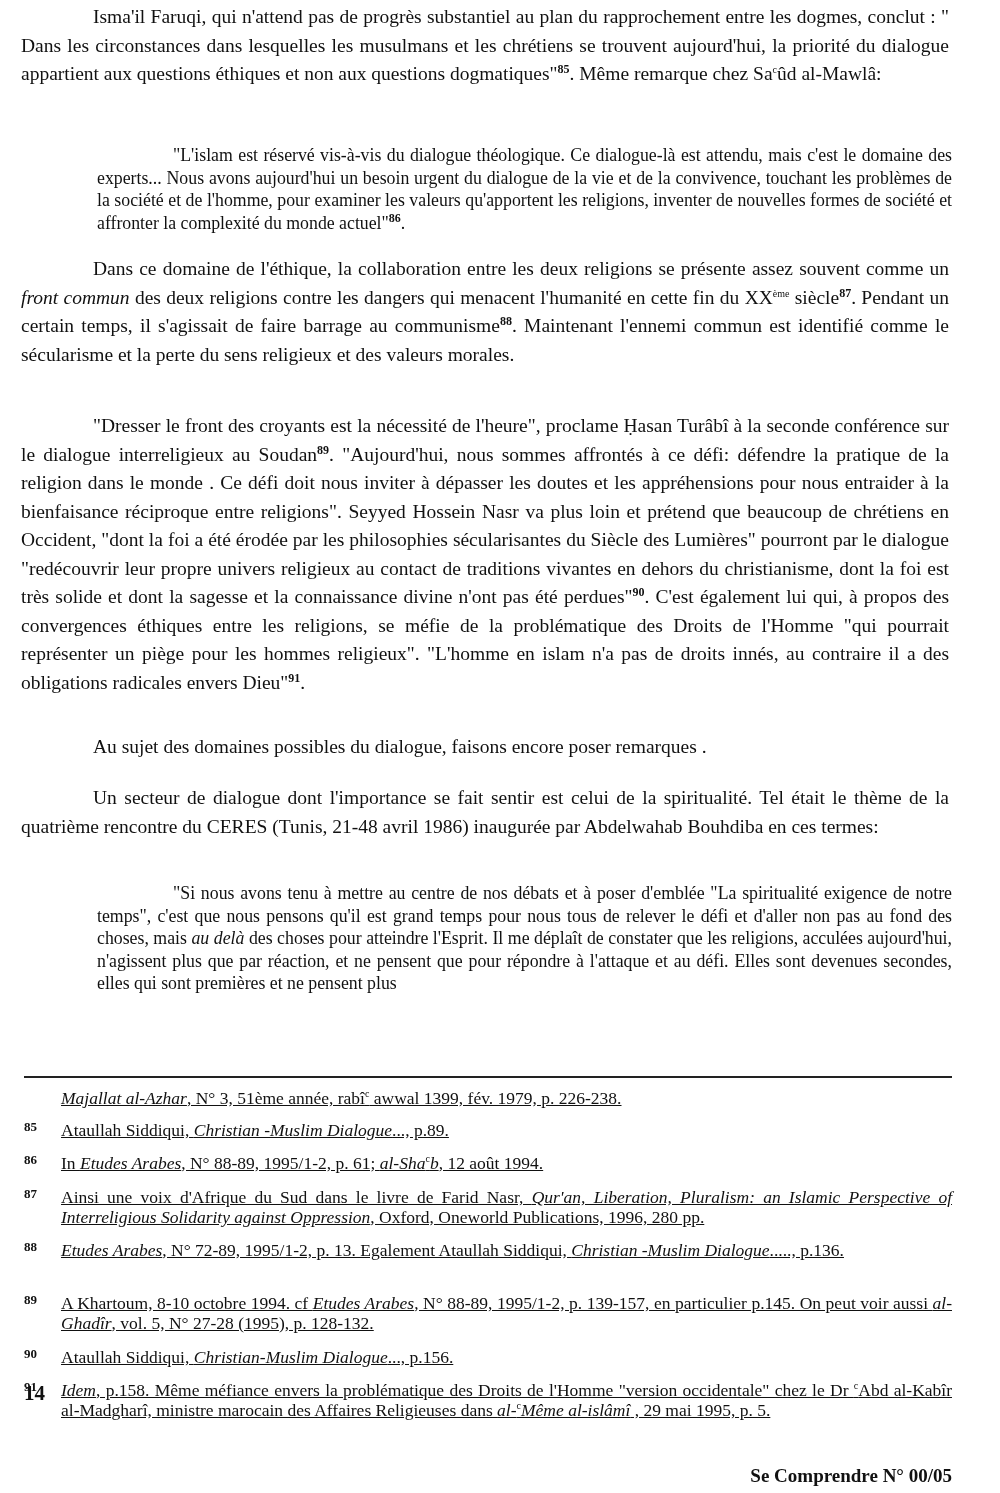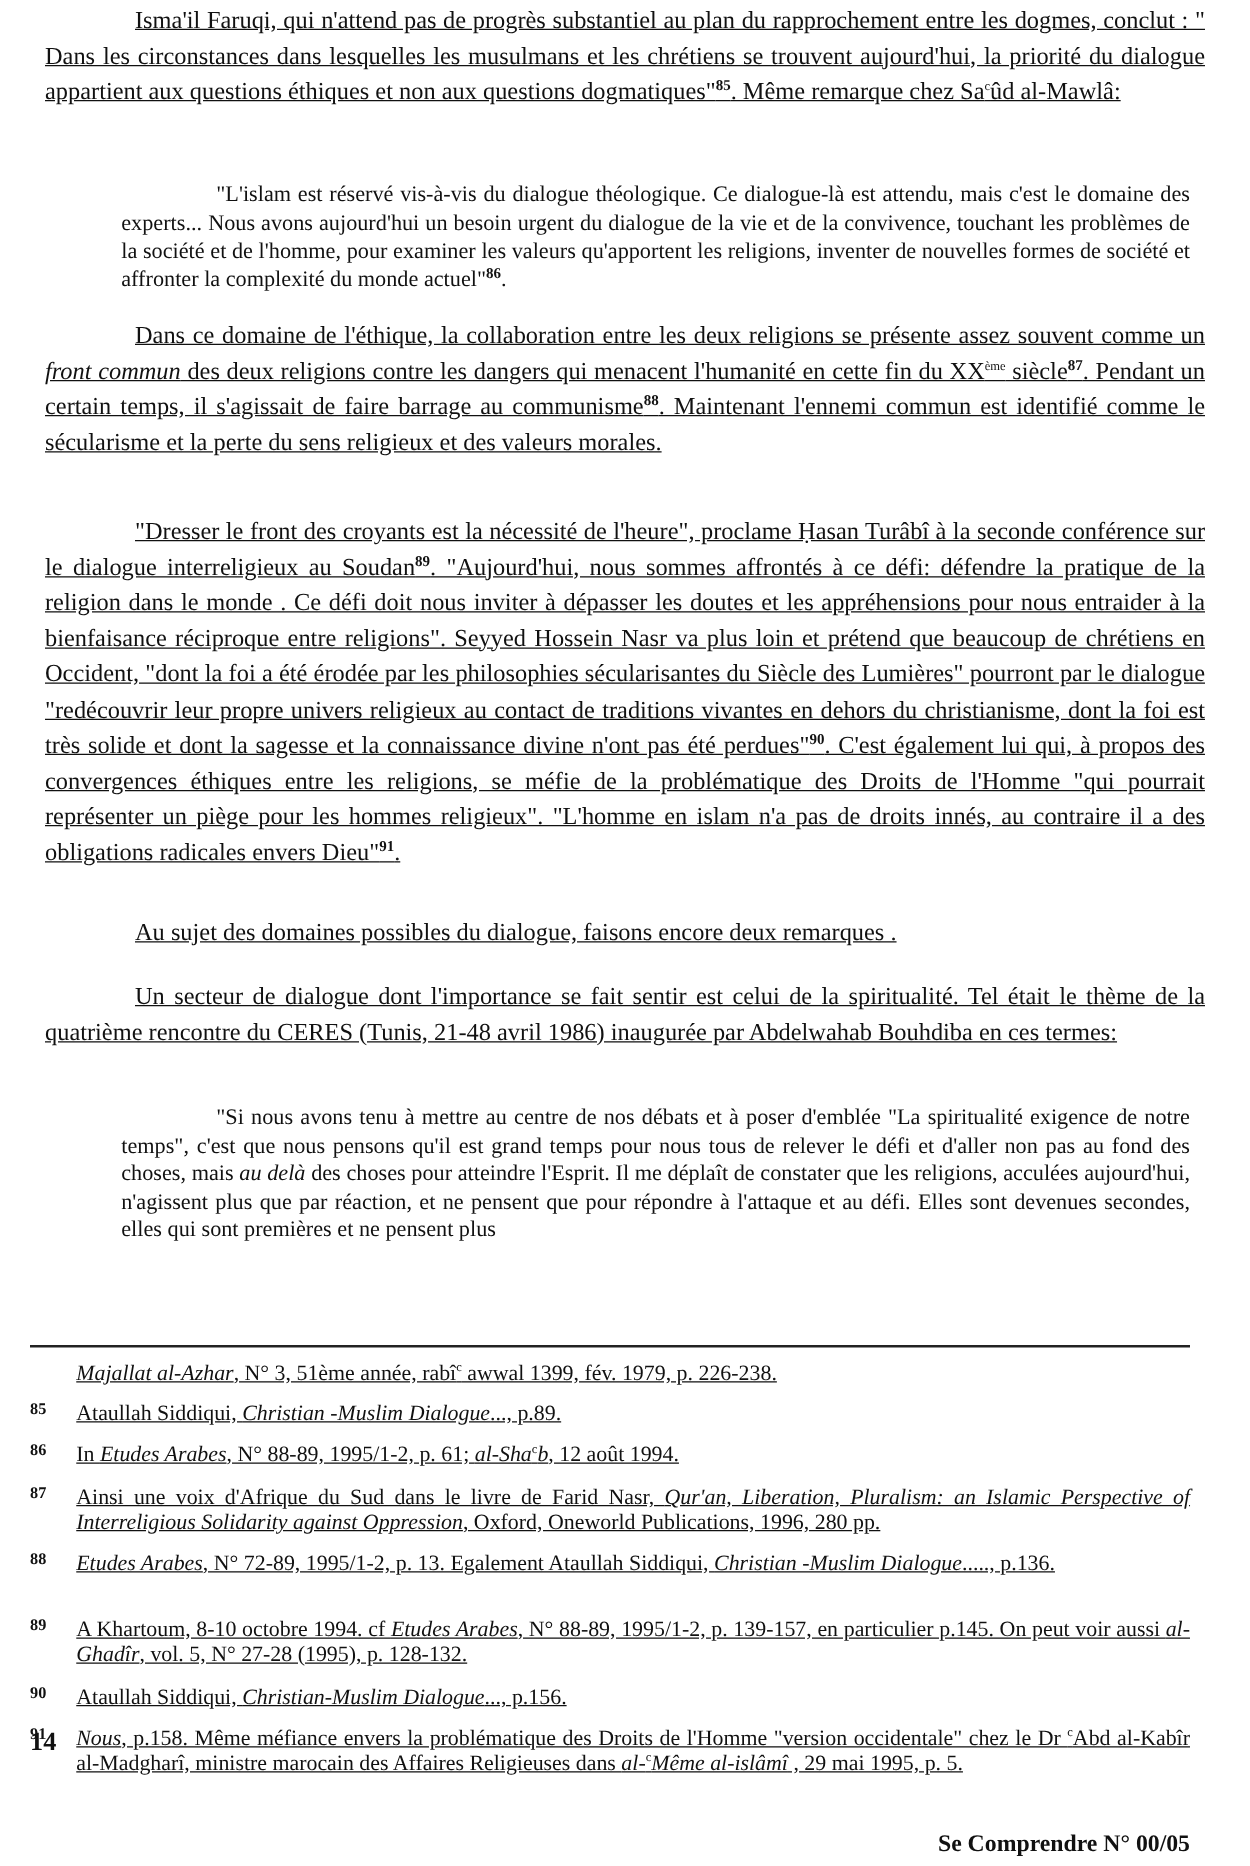--- a/index.html
+++ b/index.html
@@ -1,19 +1,19 @@
 <!DOCTYPE html>
 <html><head>
 <meta charset="utf-8">
 <style>
   html, body { margin: 0; padding: 0; background: #ffffff; }
   body { width: 1000px; height: 1493px; position: relative; overflow: hidden;
          font-family: "Liberation Serif", "DejaVu Serif", serif; color: #111; }
-  .para { position: absolute; left: 36px; width: 928px; font-size: 19.5px; line-height: 28.5px;
-          text-align: justify; text-indent: 72px; margin: 0; text-decoration: underline; }
+  .para { position: absolute; left: 21px; width: 928px; font-size: 19.5px; line-height: 28.5px;
+          text-align: justify; text-indent: 72px; margin: 0; }
   .quote { position: absolute; left: 97px; width: 855px; font-size: 17.8px; line-height: 22.5px;
            text-align: justify; text-indent: 76px; margin: 0; }
   sup.fn { font-weight: bold; font-size: 12px; vertical-align: 7px; line-height: 0; }
   sup.sm { font-size: 10px; vertical-align: 7px; line-height: 0; }
   .rule { position: absolute; left: 24px; top: 1076px; width: 928px; height: 2px; background: #222; }
   .note { position: absolute; left: 24px; width: 928px; font-size: 17.5px; line-height: 20px; margin: 0; }
   .note .num { position: absolute; left: 0; top: -3px; font-weight: bold; font-size: 13px; }
   .note .txt { display: block; margin-left: 37px; text-align: justify; text-decoration: underline; }
   .footer-left { position: absolute; left: 24px; top: 1381px; font-weight: bold; font-size: 21px; }
   .footer-right { position: absolute; right: 48px; top: 1465px; font-weight: bold; font-size: 19px; }
@@ -23,21 +23,21 @@
 <body>
 
 <p class="para" style="top:3px;"><span>Isma'il Faruqi, qui n'attend pas de progrès substantiel au plan du rapprochement entre les dogmes, conclut : " Dans les circonstances dans lesquelles les musulmans et les chrétiens se trouvent aujourd'hui, la priorité du dialogue appartient aux questions éthiques et non aux questions dogmatiques"</span><sup class="fn">85</sup><span>. Même remarque chez Sa</span><sup class="sm">c</sup><span>ûd al-Mawlâ:</span></p>
 
 <p class="quote" style="top:144px;"><span>"L'islam est réservé vis-à-vis du dialogue théologique. Ce dialogue-là est attendu, mais c'est le domaine des experts... Nous avons aujourd'hui un besoin urgent du dialogue de la vie et de la convivence, touchant les problèmes de la société et de l'homme, pour examiner les valeurs qu'apportent les religions, inventer de nouvelles formes de société et affronter la complexité du monde actuel"</span><sup class="fn">86</sup><span>.</span></p>
 
 <p class="para" style="top:255px;"><span>Dans ce domaine de l'éthique, la collaboration entre les deux religions se présente assez souvent comme un </span><i>front commun</i><span> des deux religions contre les dangers qui menacent l'humanité en cette fin du XX</span><sup class="sm">ème</sup><span> siècle</span><sup class="fn">87</sup><span>. Pendant un certain temps, il s'agissait de faire barrage au communisme</span><sup class="fn">88</sup><span>. Maintenant l'ennemi commun est identifié comme le sécularisme et la perte du sens religieux et des valeurs morales.</span></p>
 
 <p class="para" style="top:412px;"><span>"Dresser le front des croyants est la nécessité de l'heure", proclame Ḥasan Turâbî à la seconde conférence sur le dialogue interreligieux au Soudan</span><sup class="fn">89</sup><span>. "Aujourd'hui, nous sommes affrontés à ce défi: défendre la pratique de la religion dans le monde . Ce défi doit nous inviter à dépasser les doutes et les appréhensions pour nous entraider à la bienfaisance réciproque entre religions". Seyyed Hossein Nasr va plus loin et prétend que beaucoup de chrétiens en Occident, "dont la foi a été érodée par les philosophies sécularisantes du Siècle des Lumières" pourront par le dialogue "redécouvrir leur propre univers religieux au contact de traditions vivantes en dehors du christianisme, dont la foi est très solide et dont la sagesse et la connaissance divine n'ont pas été perdues"</span><sup class="fn">90</sup><span>. C'est également lui qui, à propos des convergences éthiques entre les religions, se méfie de la problématique des Droits de l'Homme "qui pourrait représenter un piège pour les hommes religieux". "L'homme en islam n'a pas de droits innés, au contraire il a des obligations radicales envers Dieu"</span><sup class="fn">91</sup><span>.</span></p>
 
-<p class="para" style="top:733px;">Au sujet des domaines possibles du dialogue, faisons encore deux remarques .</p>
+<p class="para" style="top:733px;">Au sujet des domaines possibles du dialogue, faisons encore poser remarques .</p>
 
 <p class="para" style="top:784px;">Un secteur de dialogue dont l'importance se fait sentir est celui de la spiritualité. Tel était le thème de la quatrième rencontre du CERES (Tunis, 21-48 avril 1986) inaugurée par Abdelwahab Bouhdiba en ces termes:</p>
 
 <p class="quote" style="top:882px;"><span>"Si nous avons tenu à mettre au centre de nos débats et à poser d'emblée "La spiritualité exigence de notre temps", c'est que nous pensons qu'il est grand temps pour nous tous de relever le défi et d'aller non pas au fond des choses, mais </span><i>au delà</i><span> des choses pour atteindre l'Esprit. Il me déplaît de constater que les religions, acculées aujourd'hui, n'agissent plus que par réaction, et ne pensent que pour répondre à l'attaque et au défi. Elles sont devenues secondes, elles qui sont premières et ne pensent plus</span></p>
 
 <div class="rule"></div>
 
 <p class="note" style="top:1088px;">
     <span class="txt"><i>Majallat al-Azhar</i><span>, N° 3, 51ème année, rabî</span><sup class="sm">c</sup><span> awwal 1399, fév. 1979, p. 226-238.</span></span>
   </p>
@@ -67,17 +67,17 @@
     <span class="txt"><span>A Khartoum, 8-10 octobre 1994. cf  </span><i>Etudes Arabes</i><span>, N° 88-89, 1995/1-2, p. 139-157, en particulier p.145. On peut voir aussi </span><i>al-Ghadîr</i><span>, vol. 5, N° 27-28 (1995), p. 128-132.</span></span>
   </p>
 
 <p class="note" style="top:1347px;">
     <span class="num">90</span>
     <span class="txt"><span>Ataullah Siddiqui, </span><i>Christian-Muslim Dialogue</i><span>..., p.156.</span></span>
   </p>
 
 <p class="note" style="top:1380px;">
     <span class="num">91</span>
-    <span class="txt"><i>Nous</i><span>, p.158. Même méfiance envers la problématique des Droits de l'Homme "version occidentale" chez le Dr </span><sup class="sm">c</sup><span>Abd al-Kabîr al-Madgharî, ministre marocain des Affaires Religieuses dans </span><i>al-</i><sup class="sm">c</sup><i>Même al-islâmî</i><span> , 29 mai 1995, p. 5.</span></span>
+    <span class="txt"><i>Idem</i><span>, p.158. Même méfiance envers la problématique des Droits de l'Homme "version occidentale" chez le Dr </span><sup class="sm">c</sup><span>Abd al-Kabîr al-Madgharî, ministre marocain des Affaires Religieuses dans </span><i>al-</i><sup class="sm">c</sup><i>Même al-islâmî</i><span> , 29 mai 1995, p. 5.</span></span>
   </p>
 
 <div class="footer-left">14</div>
 <div class="footer-right">Se Comprendre N° 00/05</div>
 
 </body></html>

